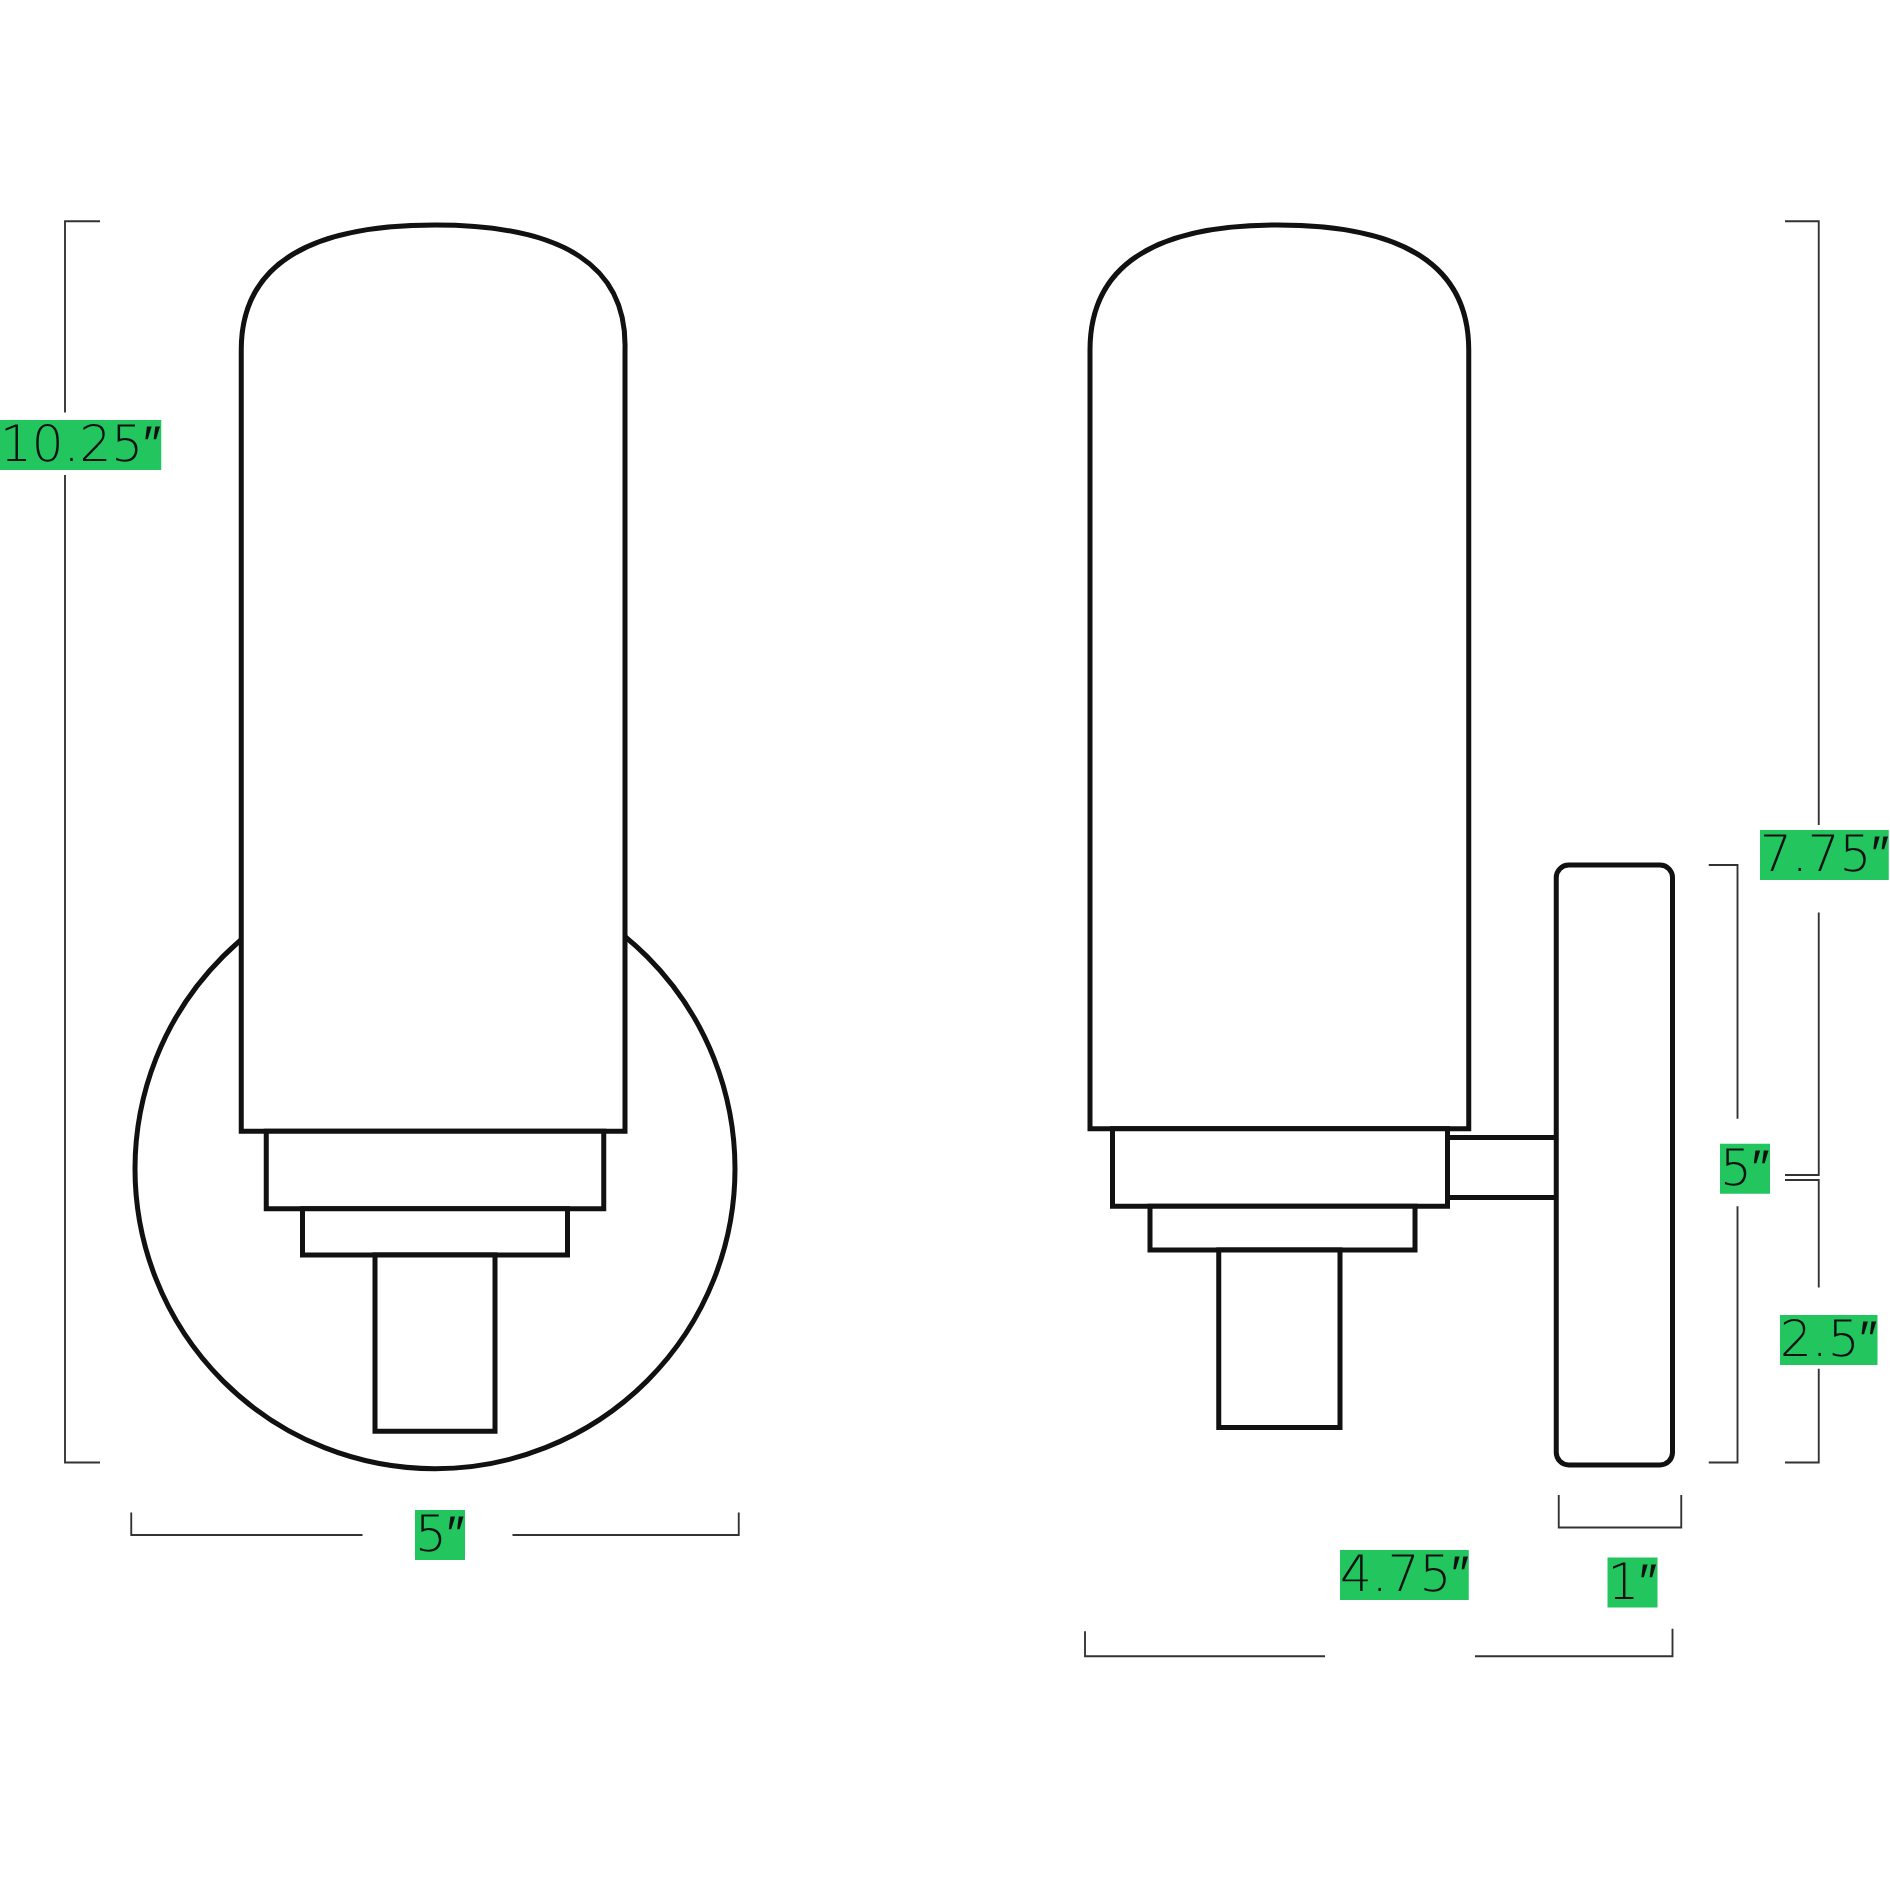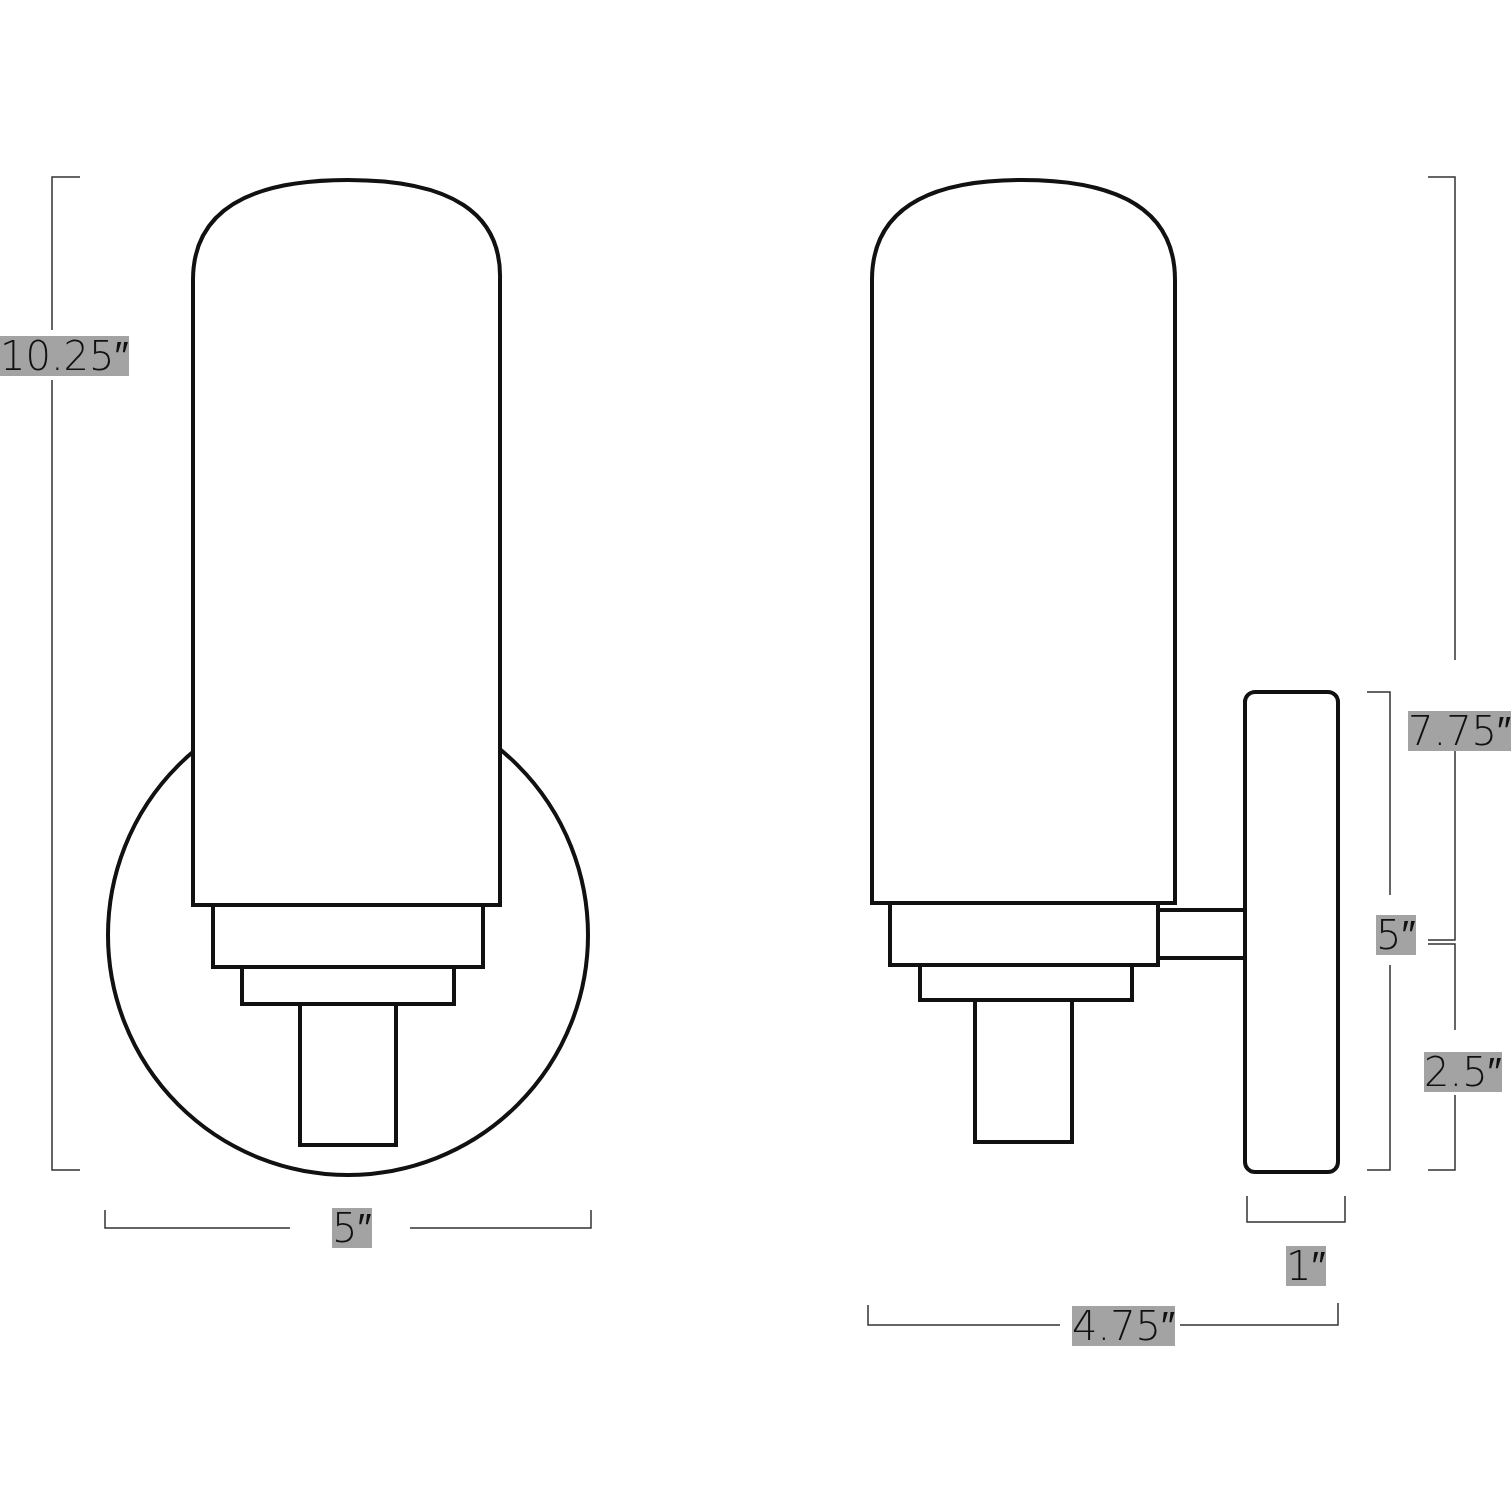--- a/index.html
+++ b/index.html
@@ -1,18 +1,18 @@
 <!DOCTYPE html>
 <html><head>
 <meta charset="utf-8">
 <style>
   html, body { margin:0; padding:0; background:#ffffff; }
   body { width:1512px; height:1512px; position:relative; overflow:hidden; font-family:"DejaVu Sans", sans-serif; }
   svg { position:absolute; left:0; top:0; }
-  .dim-label { position:absolute; color:#111; font-size:40px; font-weight:300; white-space:nowrap; background:#a3a3a3; line-height:1; }
+  .dim-label { position:absolute; color:#111; font-size:40px; font-weight:300; white-space:nowrap; background:#22c55e; line-height:1; }
 </style>
 </head>
 <body>
 
 <svg width="1512" height="1512" viewBox="0 0 1512 1512">
 
   <g fill="none" stroke="#111" stroke-width="4">
     <circle cx="348" cy="935" r="240" fill="#fff"></circle>
     <path d="M193,905 L193,280 Q193,180 348,180 Q503,180 500,280 L500,905 Z" fill="#fff"></path>
     <rect x="213" y="905" width="270" height="62" fill="#fff"></rect>
@@ -44,17 +44,17 @@
     <path d="M1428,944 L1455,944 L1455,1030"></path>
     <path d="M1455,1095 L1455,1170 L1428,1170"></path>
     <path d="M1247,1196 L1247,1222 L1345,1222 L1345,1196"></path>
     <path d="M868,1305 L868,1325 L1060,1325"></path>
     <path d="M1180,1325 L1338,1325 L1338,1303"></path>
   </g>
 </svg>
 
 <div class="dim-label" style="left:0px;top:336px;">10.25″</div>
 <div class="dim-label" style="left:332px;top:1208px;">5″</div>
-<div class="dim-label" style="left:1408px;top:664px;margin-top:47px;">7.75″</div>
+<div class="dim-label" style="left:1408px;top:664px;">7.75″</div>
 <div class="dim-label" style="left:1376px;top:915px;">5″</div>
 <div class="dim-label" style="left:1424px;top:1052px;">2.5″</div>
 <div class="dim-label" style="left:1286px;top:1246px;">1″</div>
-<div class="dim-label" style="left:1072px;top:1306px;">4.75″</div>
+<div class="dim-label" style="left:1072px;top:1240px;">4.75″</div>
 
 </body></html>

